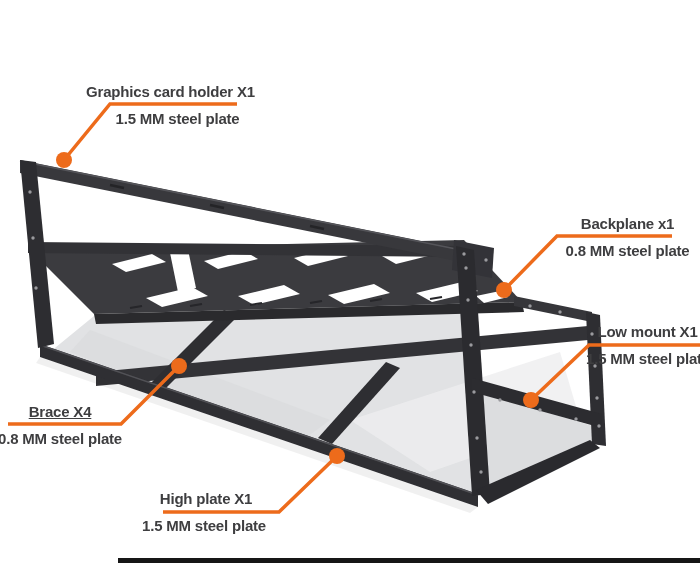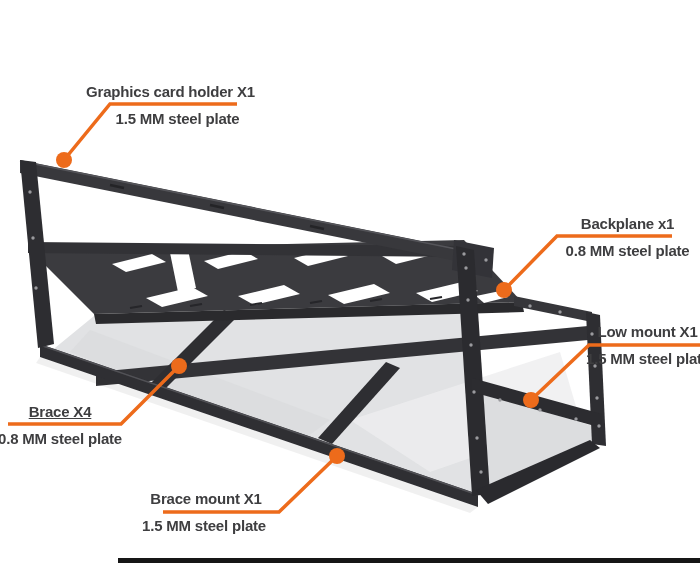--- a/index.html
+++ b/index.html
@@ -145,18 +145,18 @@
     <div class="callout-line" style="left:530px;top:323px;width:235px;">Low mount X1</div>
     <div class="callout-line" style="left:533px;top:350px;width:230px;">1.5 MM steel plate</div>
   </div>
 
   <div>
     <div class="callout-line" style="left:0px;top:403px;width:120px;text-decoration:underline;">Brace X4</div>
     <div class="callout-line" style="left:-5px;top:430px;width:130px;">0.8 MM steel plate</div>
   </div>
 
   <div>
-    <div class="callout-line" style="left:95px;top:490px;width:222px;">Brace mount X1</div>
+    <div class="callout-line" style="left:95px;top:490px;width:222px;">High plate X1</div>
     <div class="callout-line" style="left:93px;top:517px;width:222px;">1.5 MM steel plate</div>
   </div>
 
   <div class="bottom-bar"></div>
 </div>
 
 </body></html>

